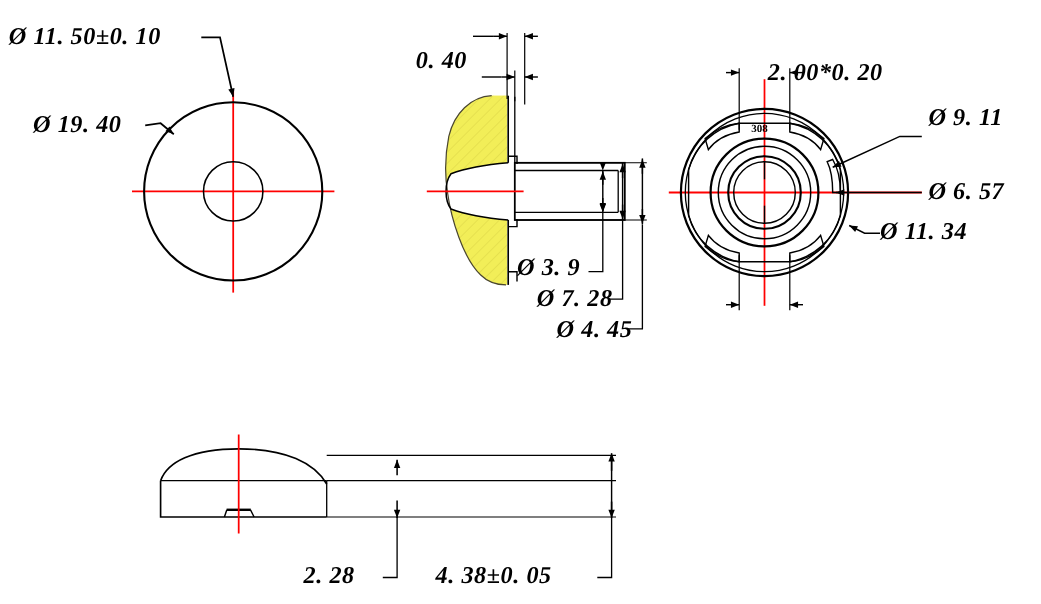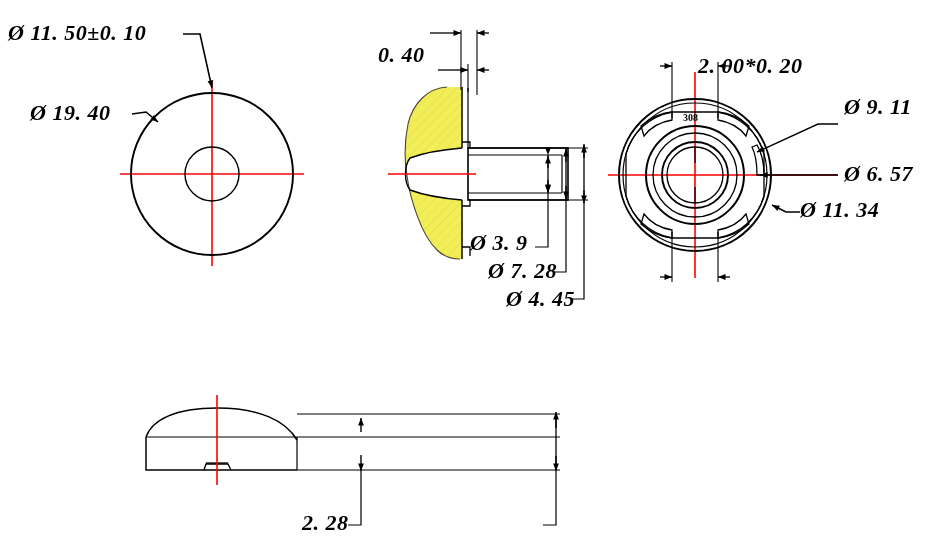--- a/index.html
+++ b/index.html
@@ -228,16 +228,17 @@
 
   <div class="dimtext t22" style="left:844px; top:96px;text-align:center;">Ø 9. 11</div>
 
   <div class="dimtext t22" style="left:844px; top:163px;">Ø 6. 57</div>
 
   <div class="dimtext t22" style="left:800px; top:199px;">Ø 11. 34</div>
 
 
   <div class="dimtext t13" style="left:683px; top:113px;">308</div>
 
-  <div class="dimtext t22" style="left:302px; top:512px;">2. 28</div>
-
+  <div class="dimtext t22" style="left:276px; top:512px;">2. 28</div>
+
+  <div class="dimtext t22" style="left:396px; top:512px;">4. 38±0. 05</div>
 
 </div>
 
 </body></html>

